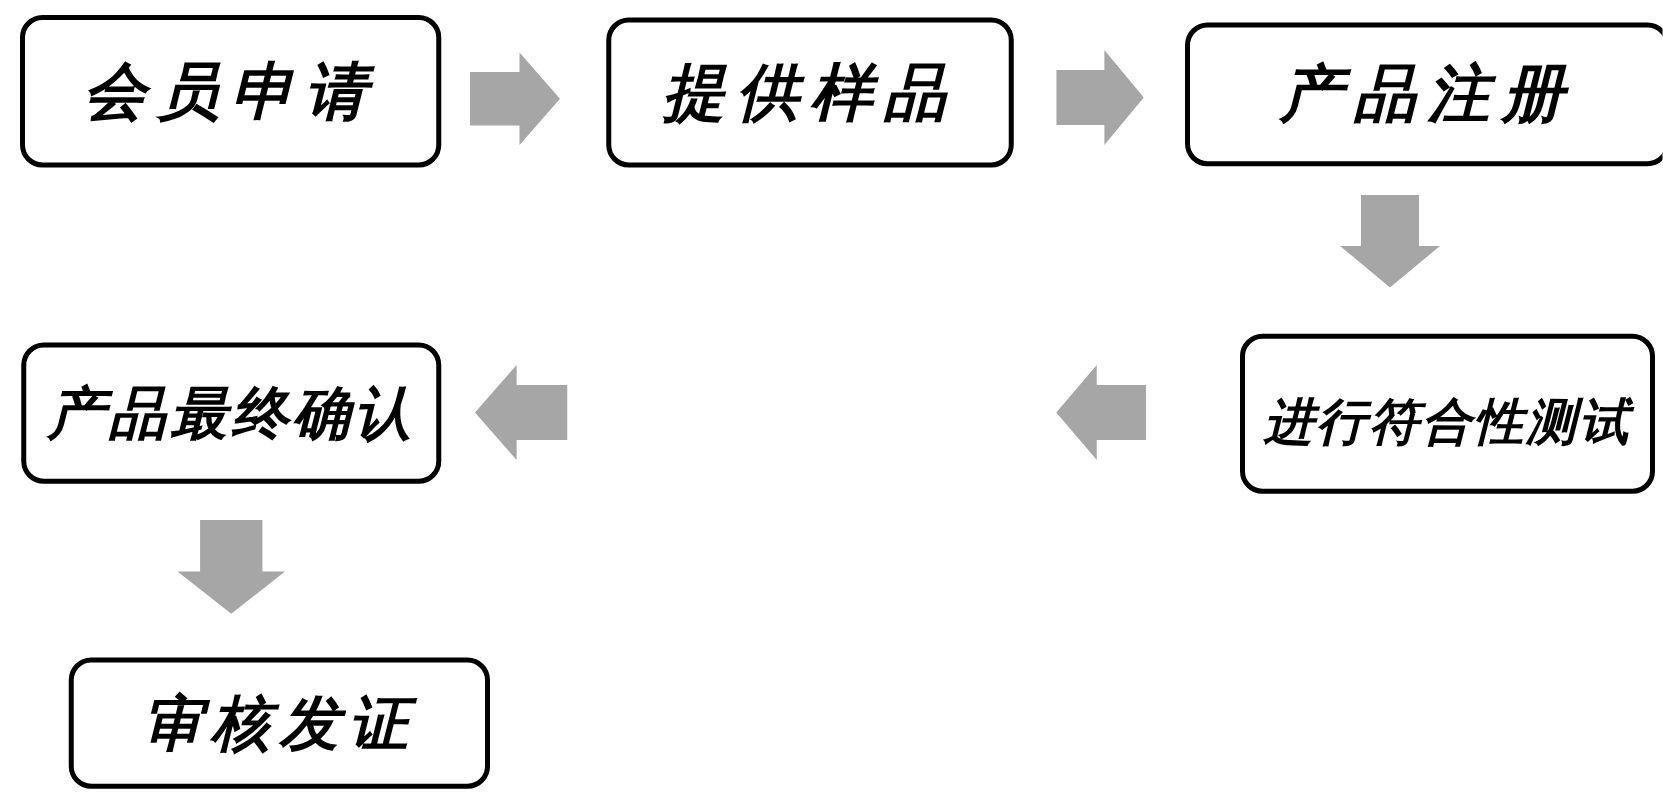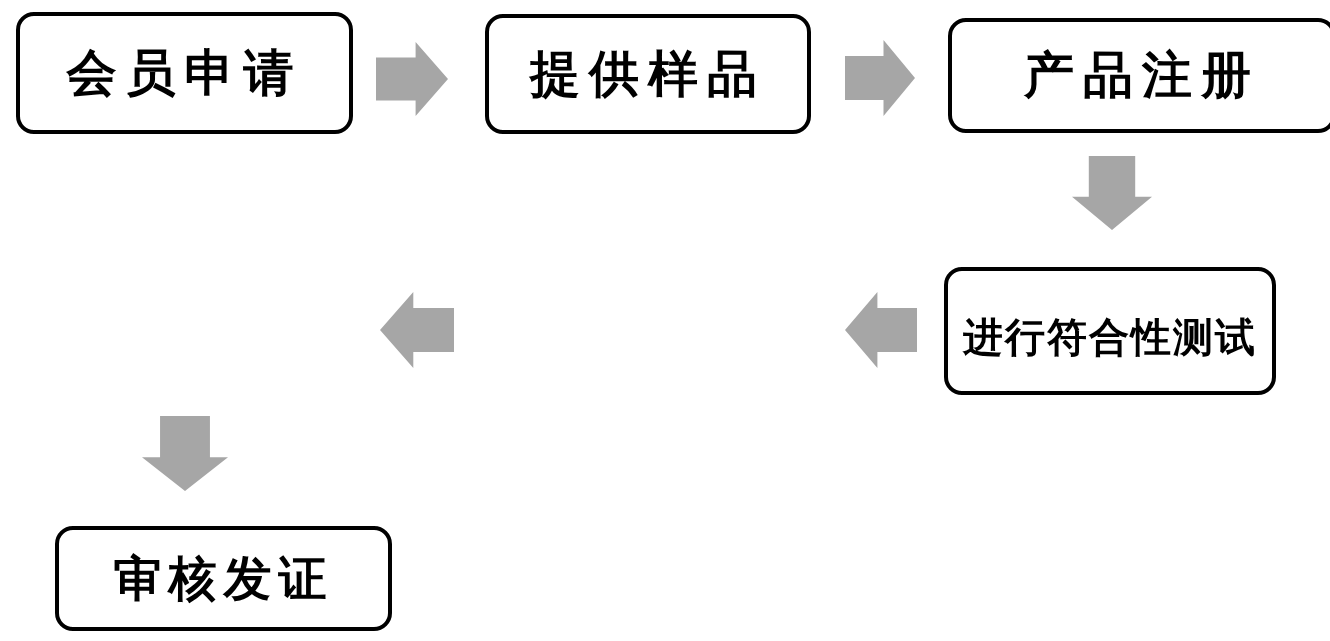--- a/index.html
+++ b/index.html
@@ -6,20 +6,21 @@
   html, body {
     width: 1330px; height: 641px;
     background: #ffffff;
     font-family: "Liberation Sans", "DejaVu Sans", sans-serif;
     overflow: hidden;
   }
   .canvas {
     position: relative;
     width: 1330px; height: 641px;
     background: #ffffff;
+    font-style: italic;
   }
   .node {
     position: absolute;
     border: 4px solid #000000;
     border-radius: 18px;
     background: #ffffff;
     color: #000000;
     font-weight: bold;
     display: flex;
     align-items: center;
@@ -28,21 +29,21 @@
     white-space: nowrap;
   }
   .arrow { position: absolute; }
   .arrow svg { display: block; width: 100%; height: 100%; }
 
   
   #n1 { left: 16px;  top: 12px;  width: 337px; height: 122px; font-size: 50px; letter-spacing: 9px; }
   #n2 { left: 485px; top: 14px;  width: 326px; height: 120px; font-size: 50px; letter-spacing: 9px; }
   #n3 { left: 948px; top: 18px;  width: 388px; height: 115px; font-size: 50px; letter-spacing: 9px; }
   
-  #n4 { left: 944px; top: 267px; width: 332px; height: 128px; font-size: 40px; letter-spacing: 2px; padding-top: 12px; }
+  #n4 { left: 992px; top: 267px; width: 332px; height: 128px; font-size: 40px; letter-spacing: 2px; padding-top: 12px; }
   #n5 { left: 484px; top: 269px; width: 333px; height: 124px; font-size: 41px; letter-spacing: 2px; }
   #n6 { left: 17px;  top: 274px; width: 336px; height: 113px; font-size: 46px; letter-spacing: 3px; }
   
   #n7 { left: 17px;  top: 526px; width: 337px; height: 105px; font-size: 48px; letter-spacing: 7px; margin-left: 38px; }
 
   
   #a1 { left: 376px;  top: 42px;  width: 72px; height: 74px; }
   #a2 { left: 845px;  top: 40px;  width: 70px; height: 76px; }
   #a3 { left: 1072px; top: 156px; width: 80px; height: 74px; }
   #a4 { left: 845px;  top: 292px; width: 72px; height: 76px; }
@@ -52,20 +53,21 @@
 </head>
 <body>
 
 <div class="canvas">
 
   <div class="node" id="n1">会员申请</div>
   <div class="node" id="n2">提供样品</div>
   <div class="node" id="n3">产品注册</div>
 
   <div class="node" id="n4">进行符合性测试</div>
+  <div class="node" id="n6">产品最终确认</div>
 
   <div class="node" id="n7">审核发证</div>
 
   <div class="arrow" id="a1">
     <svg viewBox="0 0 100 100" preserveAspectRatio="none">
       <polygon points="0,21 55,21 55,0 100,50 55,100 55,79 0,79" fill="#a6a6a6"></polygon>
     </svg>
   </div>
 
   <div class="arrow" id="a2">

